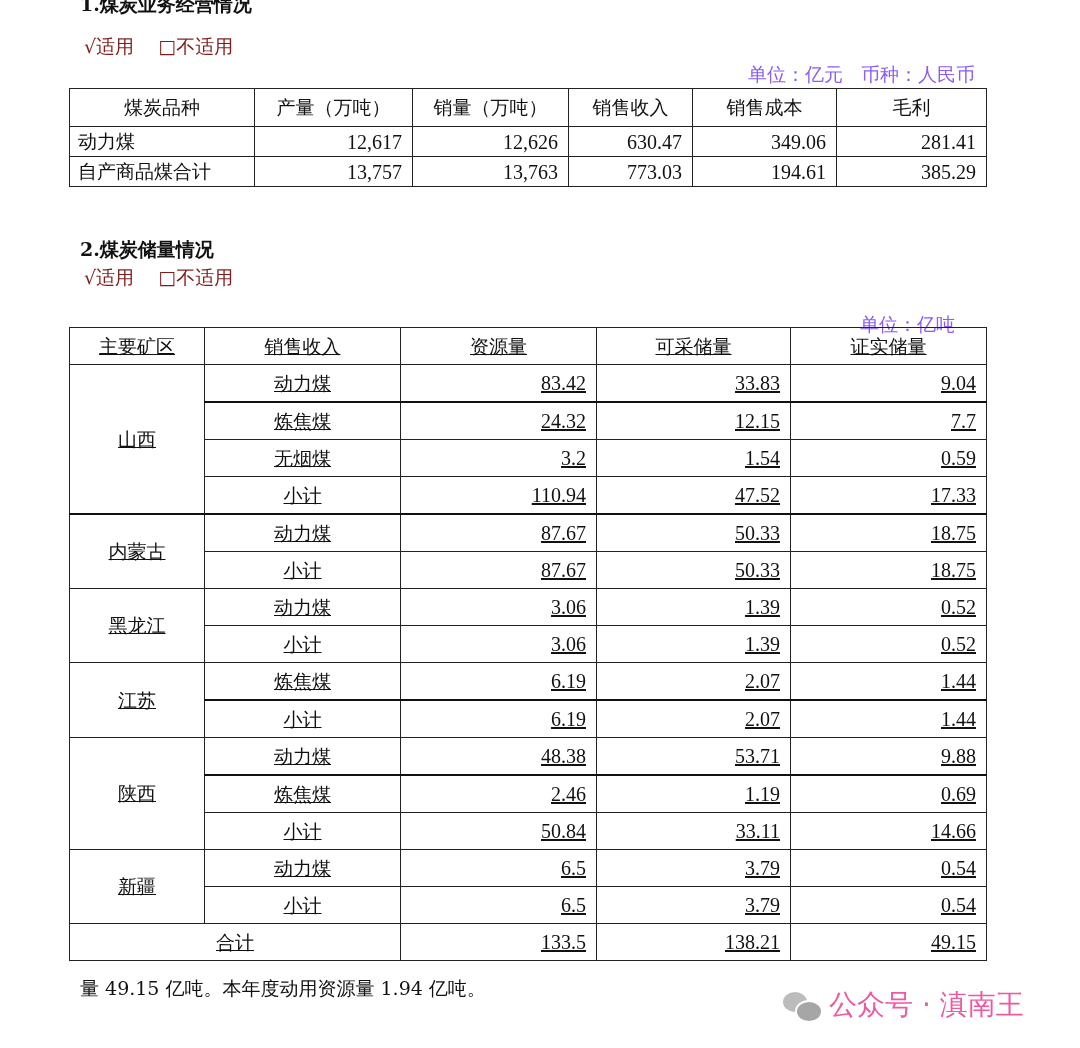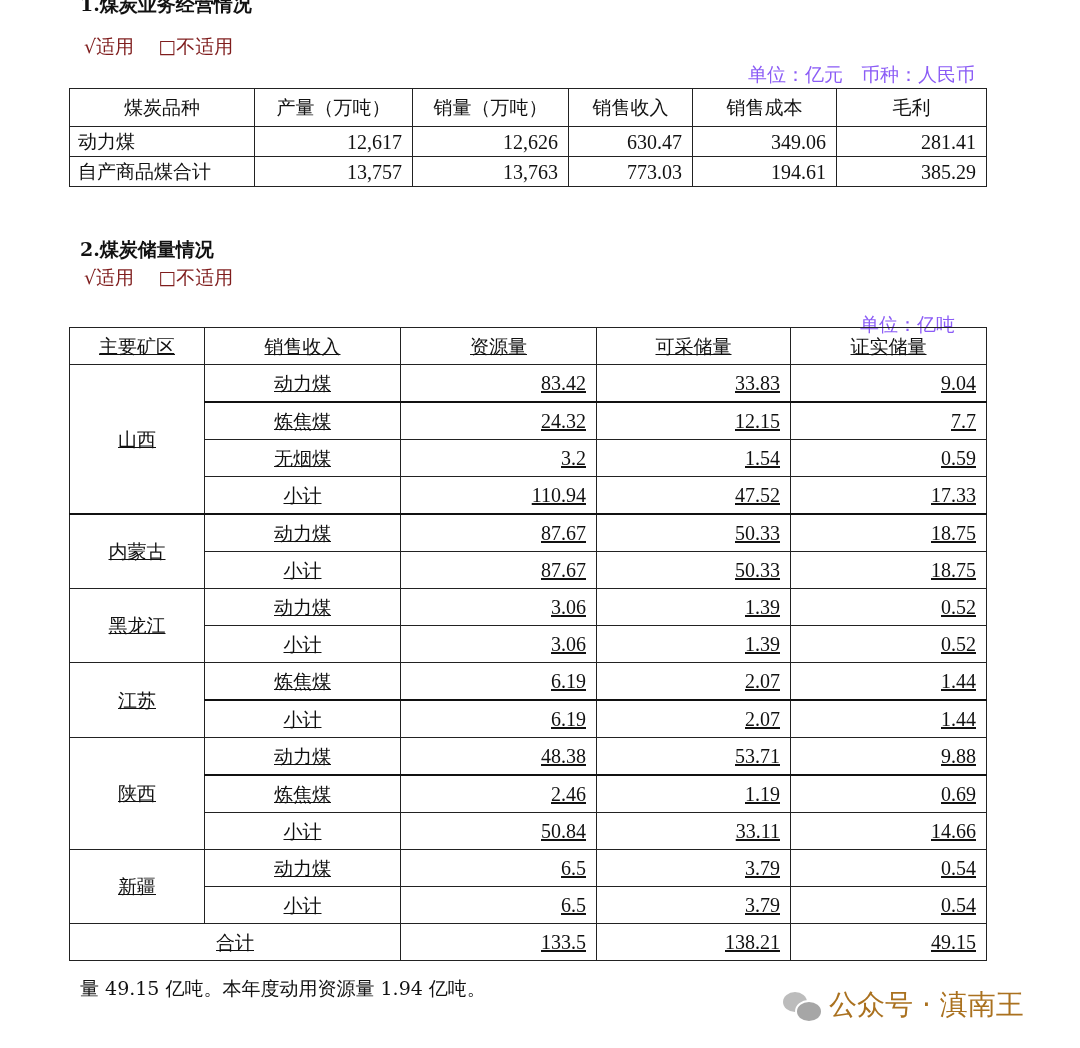--- a/index.html
+++ b/index.html
@@ -15,21 +15,21 @@
   .ctr { text-align:center; }
   .lft { text-align:left; padding-left:8px; }
   .bold { font-weight:normal; }
   #t1 { left:69px; top:88px; width:917px;padding-left:36px; }
   #t1 td, #t1 th { height:29px; }
   #t1 thead th { height:37px; }
   #t2 { left:69px; top:327px; width:917px;text-decoration:underline; }
   #t2 td, #t2 th { height:36px; }
   .thick-top td { border-top:2.5px solid #111; }
   .para { font-size:19px; line-height:41px; color:#111; }
-  .watermark { color:#a16207; font-family:"DejaVu Sans","Liberation Sans",sans-serif; font-size:28px; display:flex; align-items:center; gap:8px; opacity:0.9; }
+  .watermark { color:#ec4899; font-family:"DejaVu Sans","Liberation Sans",sans-serif; font-size:28px; display:flex; align-items:center; gap:8px; opacity:0.9; }
   .wm-icon { width:38px; height:30px; position:relative; }
   .wm-icon .b1 { position:absolute; left:0; top:2px; width:24px; height:20px; background:#b5b5b5; border-radius:50%; }
   .wm-icon .b2 { position:absolute; left:12px; top:10px; width:24px; height:19px; background:#9d9d9d; border-radius:50%; border:2px solid #fff; }
 </style>
 </head>
 <body>
 
 <div class="abs h-title" style="left:80px; top:-8px;">1.煤炭业务经营情况</div>
 <div class="abs applic" style="left:84px; top:34px;">
   <span>√适用</span>&nbsp;&nbsp;&nbsp;&nbsp;<span>□不适用</span>

